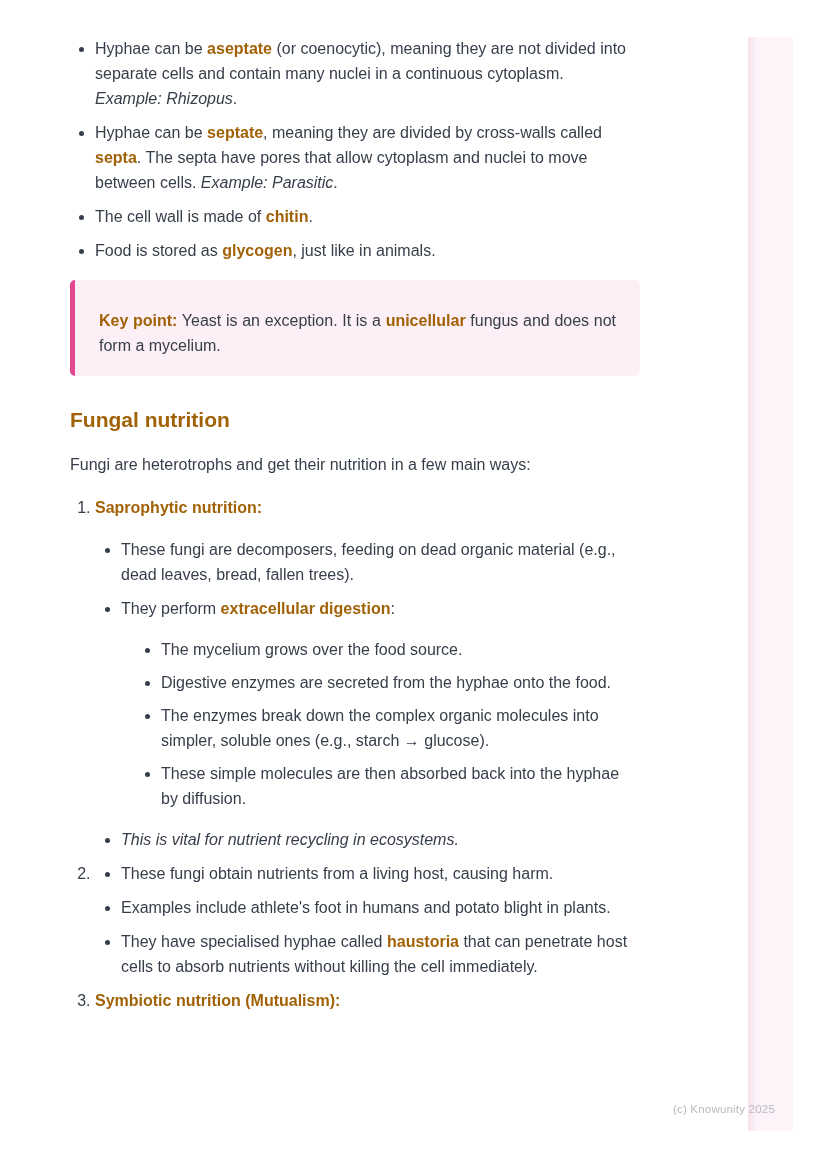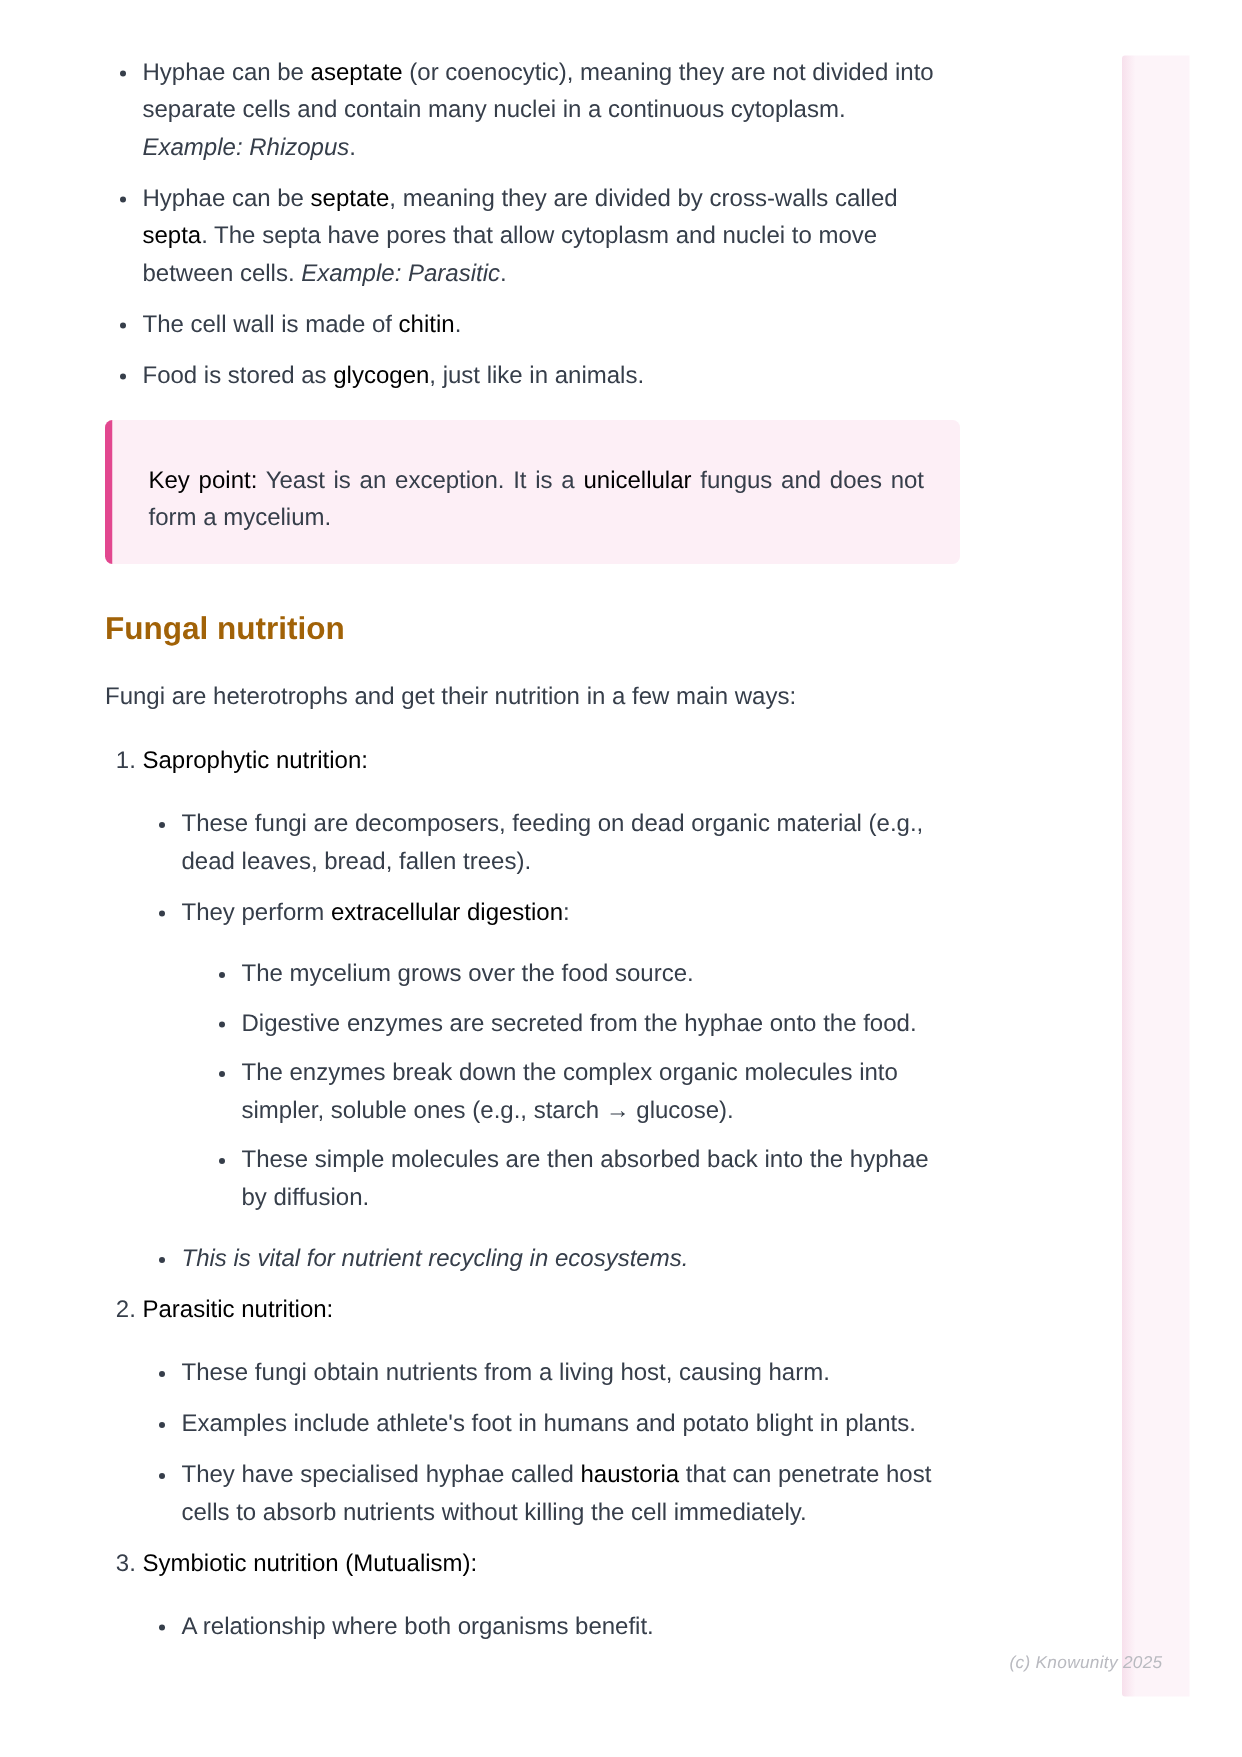--- a/index.html
+++ b/index.html
@@ -17,21 +17,21 @@
   }
   .content {
     position: absolute;
     left: 70px;
     top: 36px;
     width: 570px;
     font-size: 16px;
     line-height: 25px;
     color: #363e4a;
   }
-  strong { font-weight: 400; color: #000000; }
+  strong { font-weight: 700; color: #a16207; }
   em { font-style: italic; }
 
   ul.top-list {
     margin: 0;
     padding-left: 25px;
   }
   ul.top-list > li { margin-bottom: 9px; }
 
   .callout {
     margin: 17px 0 0 0;
@@ -86,21 +86,20 @@
   }
   .footer {
     position: absolute;
     top: 1102px;
     right: 53px;
     font-size: 11.5px;
     line-height: 14px;
     color: #b9bac0;
     letter-spacing: 0.2px;
     z-index: 2;
-    font-style: italic;
   }
 </style>
 </head>
 <body>
 
 <div class="page">
   <div class="content">
 
     <ul class="top-list">
         <li><span>Hyphae can be </span><strong>aseptate</strong><span> (or coenocytic), meaning they are not divided into separate cells and contain many nuclei in a continuous cytoplasm.</span><br><em>Example: Rhizopus</em><span>.</span></li>
@@ -125,32 +124,28 @@
             <li><span>They perform </span><strong>extracellular digestion</strong><span>:</span><ul class="lvl2">
                 <li><span>The mycelium grows over the food source.</span></li>
                 <li><span>Digestive enzymes are secreted from the hyphae onto the food.</span></li>
                 <li><span>The enzymes break down the complex organic molecules into simpler, soluble ones (e.g., starch → glucose).</span></li>
                 <li><span>These simple molecules are then absorbed back into the hyphae by diffusion.</span></li>
               </ul></li>
             <li><em>This is vital for nutrient recycling in ecosystems.</em></li>
           </ul>
         </li>
         <li>
-          <strong class="sec-title">Parasitic nutrition:</strong>
           <ul class="lvl1">
             <li><span>These fungi obtain nutrients from a living host, causing harm.</span></li>
             <li><span>Examples include athlete's foot in humans and potato blight in plants.</span></li>
             <li><span>They have specialised hyphae called </span><strong>haustoria</strong><span> that can penetrate host cells to absorb nutrients without killing the cell immediately.</span></li>
           </ul>
         </li>
         <li>
           <strong class="sec-title">Symbiotic nutrition (Mutualism):</strong>
-          <ul class="lvl1">
-            <li><span>A relationship where both organisms benefit.</span></li>
-          </ul>
         </li>
       </ol>
 
   </div>
 
   <div class="next-page-strip"></div>
   <div class="footer">(c) Knowunity 2025</div>
 </div>
 
 </body></html>

